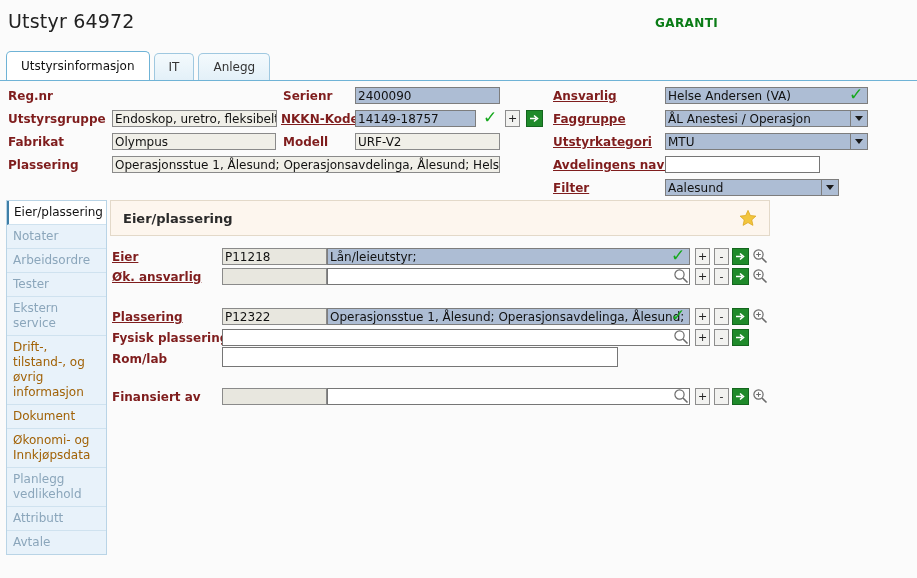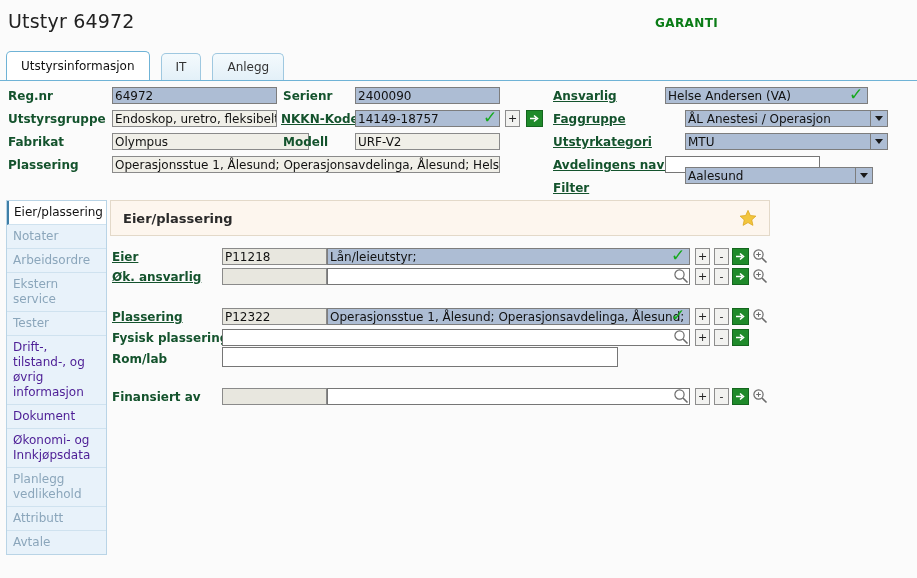--- a/index.html
+++ b/index.html
@@ -32,40 +32,40 @@
     height: 28px; display: flex; align-items: flex-end;
   }
   .tab {
     height: 27px; line-height: 26px;
     padding: 0 14px;
     border: 1px solid #9fc8e0;
     border-bottom: none;
     border-radius: 5px 5px 0 0;
     background: linear-gradient(#f4fafd, #e3f0f8);
     color: #333; font-size: 12px;
-    margin-right: 11px; cursor: default;
+    margin-right: 4px; cursor: default;
     white-space: nowrap;
   }
   .tab.active {
     background: #ffffff;
     border-color: #6fb3d6;
     color: #111;
     position: relative; z-index: 3;
     height: 29px; line-height: 28px;
   }
   .tabline {
     position: absolute; left: 0; top: 80px; width: 917px;
     height: 1px; background: #6fb3d6;
   }
 
   
   .topform { position: absolute; left: 0; top: 85px; width: 917px; height: 110px; }
 
   .lbl {
-    position: absolute; font-size: 12px; font-weight: bold; color: #14532d;
+    position: absolute; font-size: 12px; font-weight: bold; color: #7f1d1d;
     white-space: nowrap;
   }
   .lbl.ul { text-decoration: underline; }
 
   .fld {
     position: absolute;
     height: 17px; line-height: 16px;
     border: 1px solid #8a8a8a;
     background: #f0efe8;
     font-size: 12px; font-family: "DejaVu Sans", sans-serif;
@@ -75,21 +75,21 @@
   .fld.sel { background: #adbdd4; border-color: #7d7d7d; }
   .fld.white { background: #ffffff; border-color: #767676; }
   .fld.code { background: #e8e7df; }
 
   .sel-wrap { position: absolute; height: 17px; }
   .selbox {
     width: 100%; height: 17px; line-height: 16px;
     border: 1px solid #7d7d7d;
     background: #adbdd4;
     font-size: 12px; padding: 0 18px 0 2px; color: #111;
-    overflow: hidden; white-space: nowrap; position: relative; margin-left: 20px;
+    overflow: hidden; white-space: nowrap; position: relative;
   }
   .selbox .arrow {
     position: absolute; right: 0; top: -1px; width: 17px; height: 17px;
     background: #adbdd4; border-left: 1px solid #7d7d7d;
     display: flex; align-items: center; justify-content: center;
   }
   .selbox .arrow::after {
     content: ""; width: 0; height: 0;
     border-left: 4px solid transparent; border-right: 4px solid transparent;
     border-top: 5px solid #1a1a1a;
@@ -132,21 +132,21 @@
     border-bottom: 1px solid #cfe2ef;
     background: #e8f2fa;
     cursor: default;
   }
   .side-item:last-child { border-bottom: none; }
   .side-item.active {
     background: #ffffff; color: #111;
     border-left: 2px solid #3f7fa8;
     padding-left: 5px;
   }
-  .side-item.enabled { color: #4c1d95; }
+  .side-item.enabled { color: #a16207; }
 
   
   .panel {
     position: absolute; left: 110px; top: 200px;
     width: 660px; height: 36px;
     background: #fdf6ee;
     border: 1px solid #e3d9c9;
   }
   .panel-title {
     position: absolute; left: 12px; top: 10px;
@@ -167,38 +167,37 @@
   <div class="tabbar">
     <div class="tab active">Utstyrsinformasjon</div>
     <div class="tab">IT</div>
     <div class="tab">Anlegg</div>
   </div>
   <div class="tabline"></div>
 
   <div class="topform">
 
     <div class="lbl" style="left:8px; top:4px;">Reg.nr</div>
-    <div class="fld sel" style="left:112px; top:2px; width:165px;">64972</div>
     <div class="lbl" style="left:283px; top:4px;">Serienr</div>
     <div class="fld sel" style="left:355px; top:2px; width:145px;">2400090</div>
 
     <div class="lbl" style="left:8px; top:27px;">Utstyrsgruppe</div>
     <div class="fld" style="left:112px; top:25px; width:165px;">Endoskop, uretro, fleksibelt,</div>
     <div class="lbl ul" style="left:281px; top:27px;">NKKN-Kode</div>
-    <div class="fld sel" style="left:355px; top:25px; width:145px;">14149-18757</div>
+    <div class="fld sel" style="left:355px; top:25px; width:121px;">14149-18757</div>
     <div class="chk" style="left:483px; top:24px;">✓</div>
     <div class="sqbtn" style="left:505px; top:25px;">+</div>
     <div class="gbtn" style="left:526px; top:25px;">
       <svg width="11" height="11" viewBox="0 0 11 11" aria-hidden="true">
           <path d="M1 5.5 h6 M5 2.5 L8.5 5.5 L5 8.5" stroke="#ffffff" stroke-width="1.6" fill="none"></path>
         </svg>
     </div>
 
     <div class="lbl" style="left:8px; top:50px;">Fabrikat</div>
-    <div class="fld" style="left:112px; top:48px; width:197px;">Olympus</div>
+    <div class="fld" style="left:112px; top:48px; width:164px;">Olympus</div>
     <div class="lbl" style="left:283px; top:50px;">Modell</div>
     <div class="fld" style="left:355px; top:48px; width:145px;">URF-V2</div>
 
     <div class="lbl" style="left:8px; top:73px;">Plassering</div>
     <div class="fld" style="left:112px; top:71px; width:388px;">Operasjonsstue 1, Ålesund; Operasjonsavdelinga,  Ålesund; Helse M</div>
 
     <div class="lbl ul" style="left:553px; top:4px;">Ansvarlig</div>
     <div class="fld sel" style="left:665px; top:2px; width:203px;">Helse Andersen (VA)</div>
     <div class="chk" style="left:849px; top:1px;">✓</div>
 
@@ -209,31 +208,31 @@
 
     <div class="lbl ul" style="left:553px; top:50px;text-decoration:underline;">Utstyrkategori</div>
     <div class="sel-wrap" style="left:665px; top:48px; width:203px;">
       <div class="selbox"><span>MTU</span><span class="arrow"></span></div>
     </div>
 
     <div class="lbl ul" style="left:553px; top:73px;">Avdelingens navn</div>
     <div class="fld white" style="left:665px; top:71px; width:155px;"></div>
 
     <div class="lbl ul" style="left:553px; top:96px;">Filter</div>
-    <div class="sel-wrap" style="left:665px; top:82px; width:188px;">
+    <div class="sel-wrap" style="left:665px; top:94px; width:174px;">
       <div class="selbox"><span>Aalesund</span><span class="arrow"></span></div>
     </div>
   </div>
 
   <div class="sidebar">
     <div class="side-item active">Eier/plassering</div>
     <div class="side-item">Notater</div>
     <div class="side-item">Arbeidsordre</div>
+    <div class="side-item">Tester</div>
     <div class="side-item">Ekstern service</div>
-    <div class="side-item">Tester</div>
     <div class="side-item enabled">Drift-, tilstand-, og øvrig informasjon</div>
     <div class="side-item enabled">Dokument</div>
     <div class="side-item enabled">Økonomi- og Innkjøpsdata</div>
     <div class="side-item">Planlegg vedlikehold</div>
     <div class="side-item">Attributt</div>
     <div class="side-item">Avtale</div>
 
   </div>
 
   <div class="panel">

